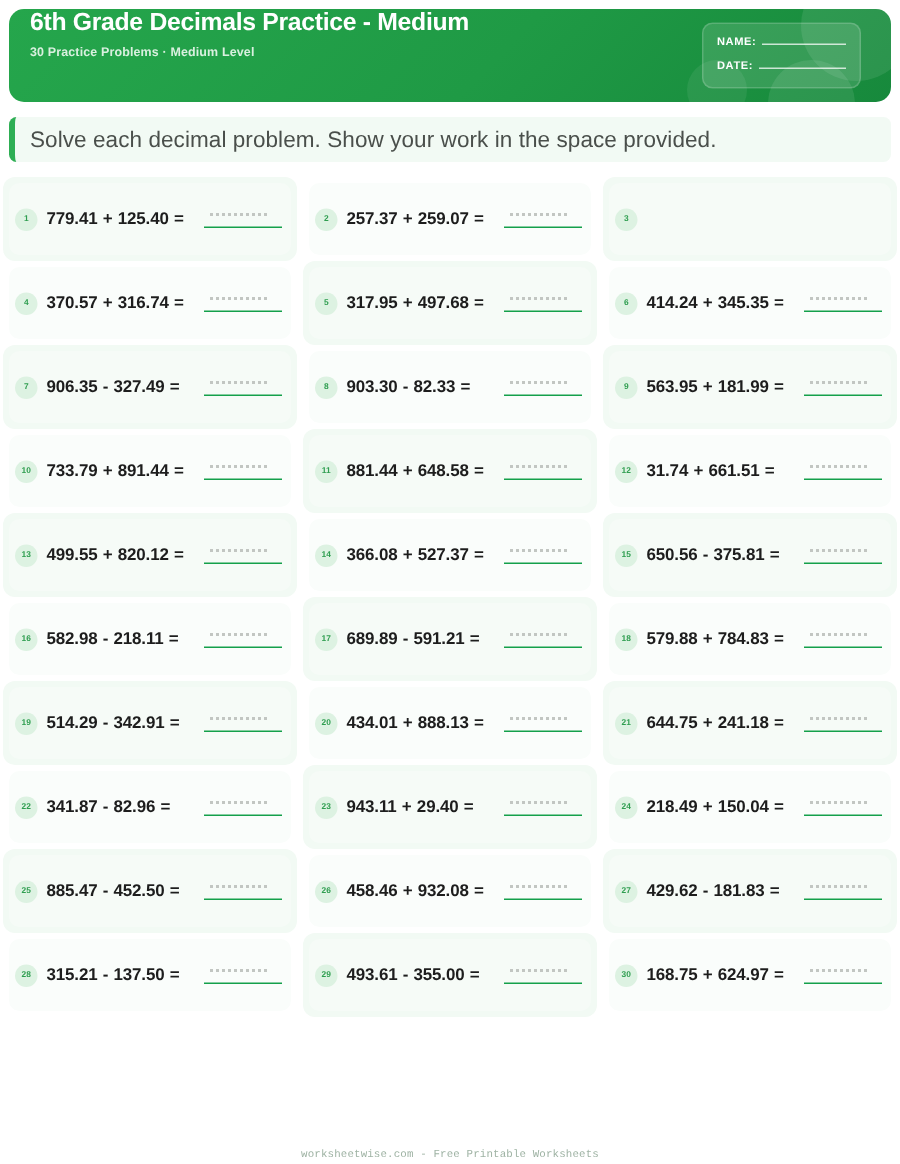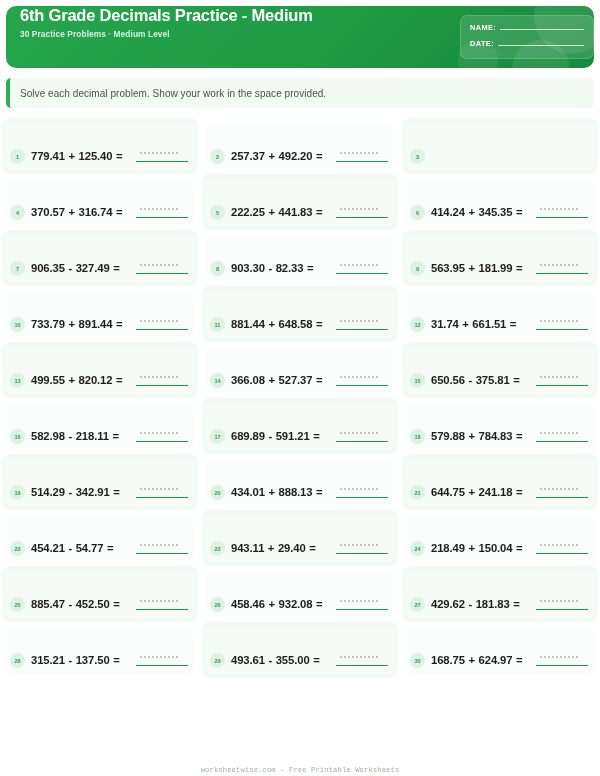--- a/index.html
+++ b/index.html
@@ -32,21 +32,21 @@
   .title {
     color:#ffffff; font-size:16.5px; font-weight:bold; letter-spacing:-0.2px;
     line-height:18px; white-space:nowrap;
   }
   .subtitle {
     color:#d9f0df; font-size:8.3px; font-weight:bold; margin-top:5px;
     letter-spacing:0.1px; white-space:nowrap;
   }
 
   .namebox {
-    position:absolute; right:0; top:9px; width:134px; height:44px;
+    position:absolute; right:20px; top:9px; width:106px; height:44px;
     background:rgba(255,255,255,0.13);
     border:1px solid rgba(255,255,255,0.17);
     border-radius:7px; z-index:3;
     padding:7px 9px 0 9px;
     margin-left:48px;
   }
   .nb-row { display:flex; align-items:flex-end; margin-bottom:7px; }
   .nb-label {
     color:#ffffff; font-size:7.4px; font-weight:bold; letter-spacing:0.4px;
     white-space:nowrap; margin-right:4px;
@@ -56,38 +56,38 @@
   
   .instruction {
     margin: 10px 6px 0 6px;
     background:#f2faf4;
     border-left:4px solid #2eae54;
     border-radius:5px;
     height:30px;
     display:flex; align-items:center;
     padding-left:10px;
   }
-  .instruction span { font-size:10px; color:#4a4f4b; letter-spacing:0.05px; }
+  .instruction span { font-size:15px; color:#4a4f4b; letter-spacing:0.05px; }
 
   
   .grid {
     margin: 10px 2px 0 2px;
     display: grid;
     grid-template-columns: repeat(3, 1fr);
     column-gap: 4px;
     row-gap: 0px;
   }
   .cell {
     padding: 4px 4px;
     border-radius:8px;
   }
   .cell.alt { background:#f2faf4; }
 
   .card {
-    display:flex; align-items:flex-end;
+    display:flex; align-items:center;
     background:#f6fbf7;
     border-radius:7px;
     min-height:48px;
     padding: 6px 6px 6px 4px;
   }
   .card.plain { background:#fafdfb; }
 
   .badge {
     flex: 0 0 auto;
     width:15px; height:15px; border-radius:50%;
@@ -164,21 +164,21 @@
               <div class="dash"></div>
               <div class="solid"></div>
             </div>
           </div>
         </div>
       </div>
       <div class="cell">
         <div class="card plain">
           <div class="badge">2</div>
           <div class="body">
-            <div class="expr">257.37 + 492.20 =</div>
+            <div class="expr">257.37 + 259.07 =</div>
             <div class="answer">
               <div class="dash"></div>
               <div class="solid"></div>
             </div>
           </div>
         </div>
       </div>
       <div class="cell alt">
         <div class="card">
           <div class="badge">3</div>
@@ -193,21 +193,21 @@
               <div class="dash"></div>
               <div class="solid"></div>
             </div>
           </div>
         </div>
       </div>
       <div class="cell alt">
         <div class="card">
           <div class="badge">5</div>
           <div class="body">
-            <div class="expr">222.25 + 441.83 =</div>
+            <div class="expr">317.95 + 497.68 =</div>
             <div class="answer">
               <div class="dash"></div>
               <div class="solid"></div>
             </div>
           </div>
         </div>
       </div>
       <div class="cell">
         <div class="card plain">
           <div class="badge">6</div>
@@ -397,21 +397,21 @@
               <div class="dash"></div>
               <div class="solid"></div>
             </div>
           </div>
         </div>
       </div>
       <div class="cell">
         <div class="card plain">
           <div class="badge">22</div>
           <div class="body">
-            <div class="expr">454.21 - 54.77 =</div>
+            <div class="expr">341.87 - 82.96 =</div>
             <div class="answer">
               <div class="dash"></div>
               <div class="solid"></div>
             </div>
           </div>
         </div>
       </div>
       <div class="cell alt">
         <div class="card">
           <div class="badge">23</div>

